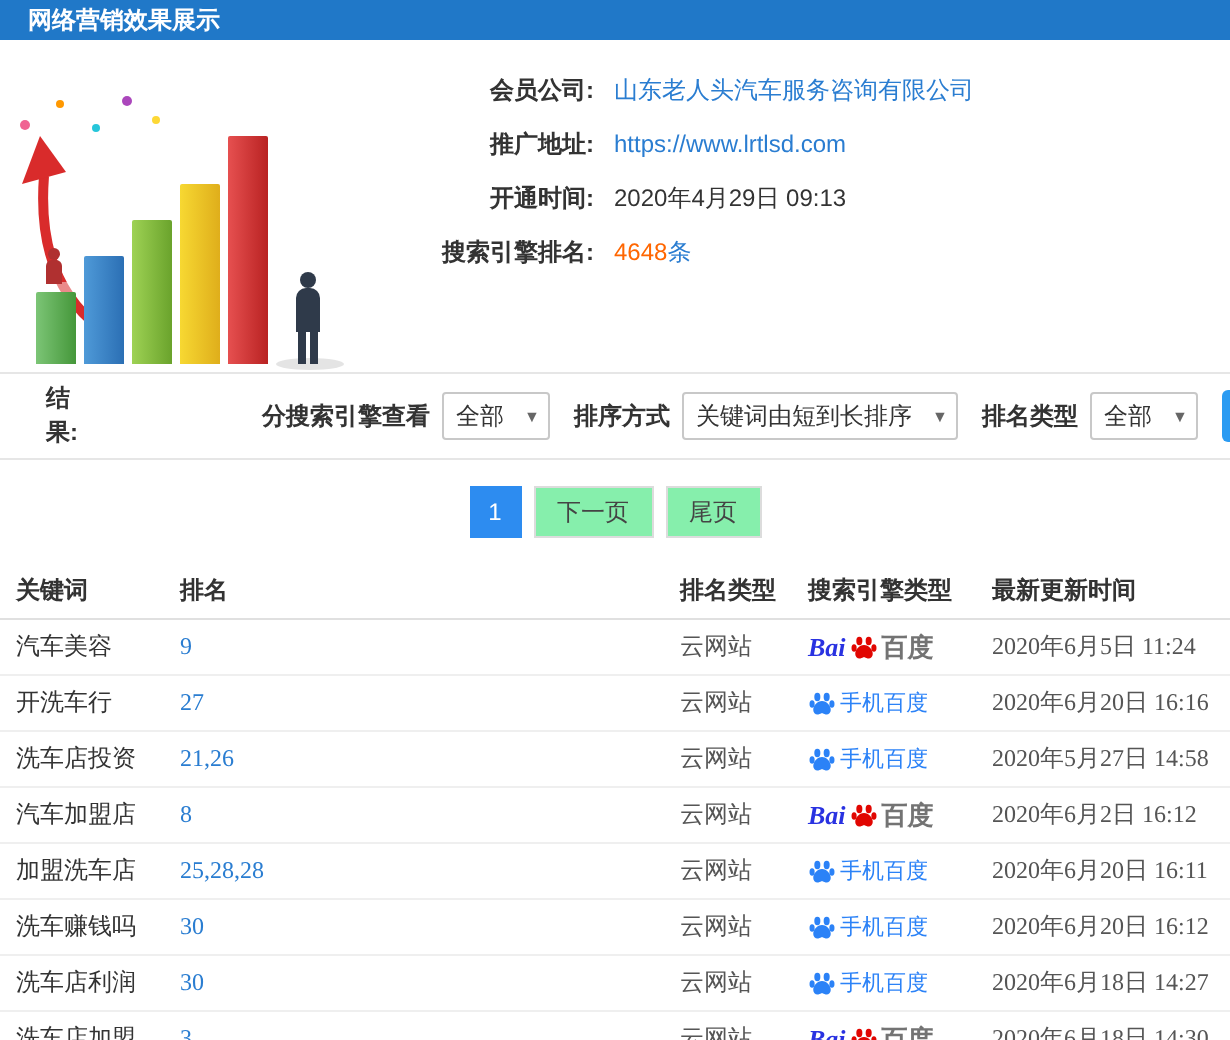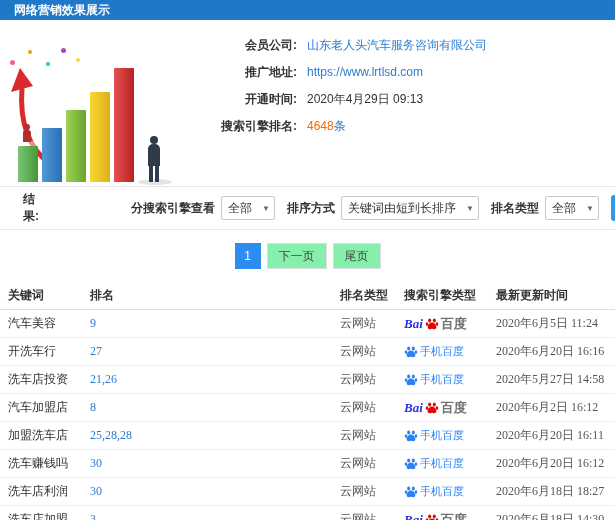--- a/index.html
+++ b/index.html
@@ -321,21 +321,21 @@
           <svg viewBox="0 0 24 24" fill="currentColor">
             <ellipse cx="8" cy="6" rx="2.6" ry="3.6"></ellipse>
             <ellipse cx="16" cy="6" rx="2.6" ry="3.6"></ellipse>
             <ellipse cx="3.5" cy="12" rx="2.2" ry="3.2"></ellipse>
             <ellipse cx="20.5" cy="12" rx="2.2" ry="3.2"></ellipse>
             <path d="M12 9.5c-4.2 0-7.5 4.2-7.5 7.6 0 2.6 2.1 4.3 4.4 3.8 1.6-.3 2.1-.9 3.1-.9s1.5.6 3.1.9c2.3.5 4.4-1.2 4.4-3.8 0-3.4-3.3-7.6-7.5-7.6z"></path>
           </svg>
         </span>
       <span class="mb-cn">手机百度</span>
     </span>
-    <span class="muted">2020年6月18日 18:27</span>
+    <span class="muted">2020年6月18日 14:27</span>
   </div>
 
   <div class="trow">
     <span>洗车店加盟</span>
     <span class="rank">3</span>
     <span class="muted">云网站</span>
     <span class="engine">
       <span class="bd-bai">Bai</span>
       <span class="paw red">
           <svg viewBox="0 0 24 24" fill="currentColor">

